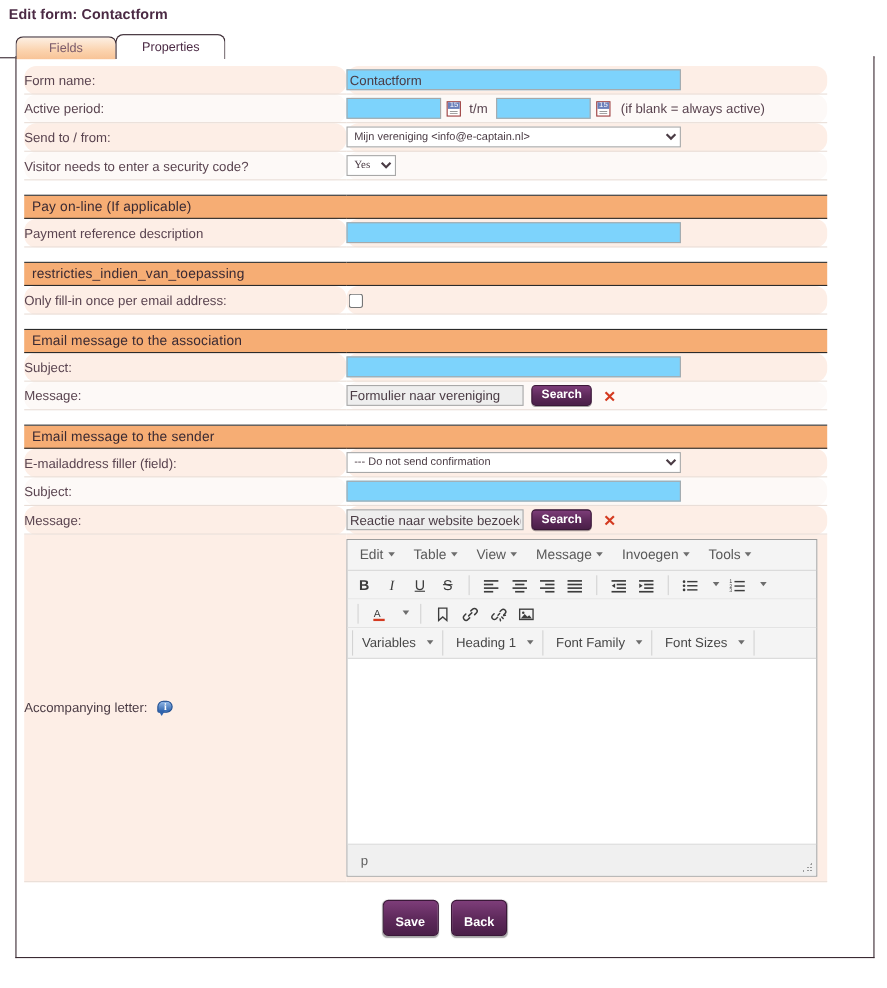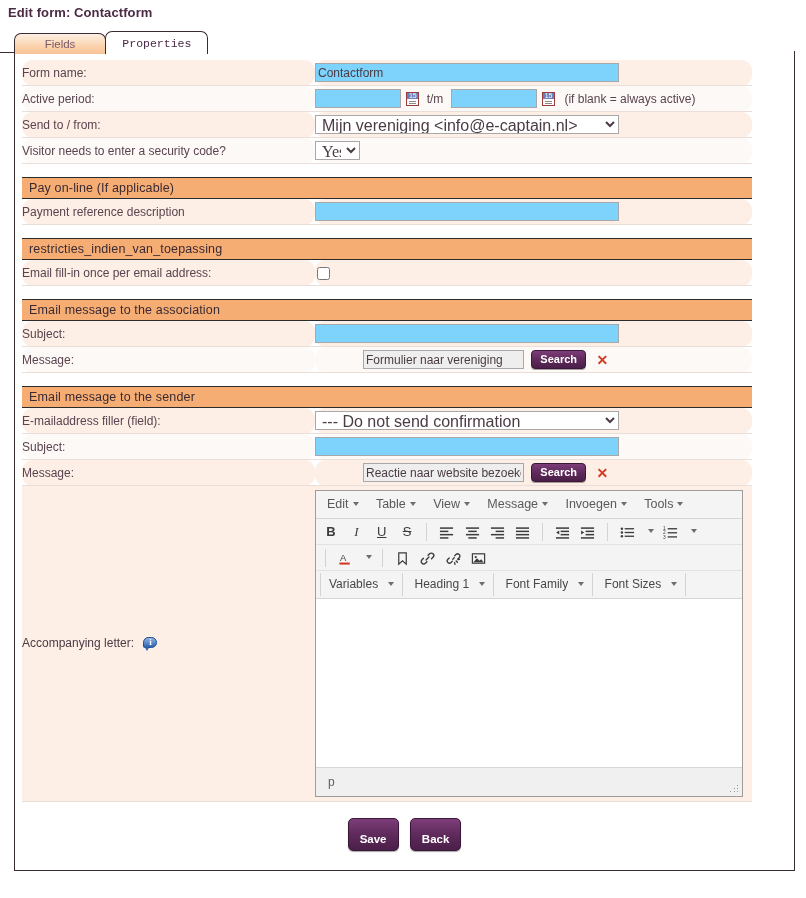--- a/index.html
+++ b/index.html
@@ -53,21 +53,20 @@
     vertical-align: bottom;
     background: linear-gradient(to bottom, #fdf0e4 0%, #fbd3ae 60%, #f8c396 100%);
   }
   .tab.active {
     background: #ffffff;
     color: #4b2a44;
     z-index: 3;
     min-width: 100px;
     height: 23px;
     line-height: 23px;
-    font-family: Liberation Mono, monospace;
   }
   .tab.inactive { margin-right: -4px; z-index: 1; }
   .tabline {
     position: absolute;
     left: 0; right: 11px;
     bottom: 0;
     height: 0;
     border-bottom: 1px solid #3a2a33;
     z-index: 0;
   }
@@ -136,27 +135,26 @@
     vertical-align: middle;
     outline: none;
   }
   input.w-300 { width: 298px; }
   input.w-date { width: 80px; }
   input.w-num  { width: 52px; }
   input.readonly-grey {
     background: #eeeeee;
     color: #4a3b44;
     border: 1px solid #a8a8a8;
-    margin-left: 48px;
   }
   input.w-msg { width: 155px; }
 
   select.sel {
     font-family: "Liberation Sans", sans-serif;
-    font-size: 16px;
+    font-size: 10px;
     color: #4a3b44;
     border: 1px solid #a8a8a8;
     background: #ffffff;
     height: 19px;
     vertical-align: middle;
     padding: 0 2px;
     outline: none;
   }
   select.w-sel  { width: 304px; }
   select.w-sels { width: 45px; font-family: Liberation Serif, serif; }
@@ -480,21 +478,21 @@
       </td>
     </tr>
     <tr class="row-blank">
           <td colspan="2"></td>
         </tr>
 
     <tr class="sec-head">
       <td colspan="2">restricties_indien_van_toepassing</td>
     </tr>
     <tr class="row-a">
-      <td class="cell-label">Email fill-in once per email address:</td>
+      <td class="cell-label">Only fill-in once per email address:</td>
       <td class="cell-field">
         <input type="checkbox" class="cb" style="">
       </td>
     </tr>
     <tr class="row-blank">
           <td colspan="2"></td>
         </tr>
 
     <tr class="sec-head">
       <td colspan="2">Email message to the association</td>

